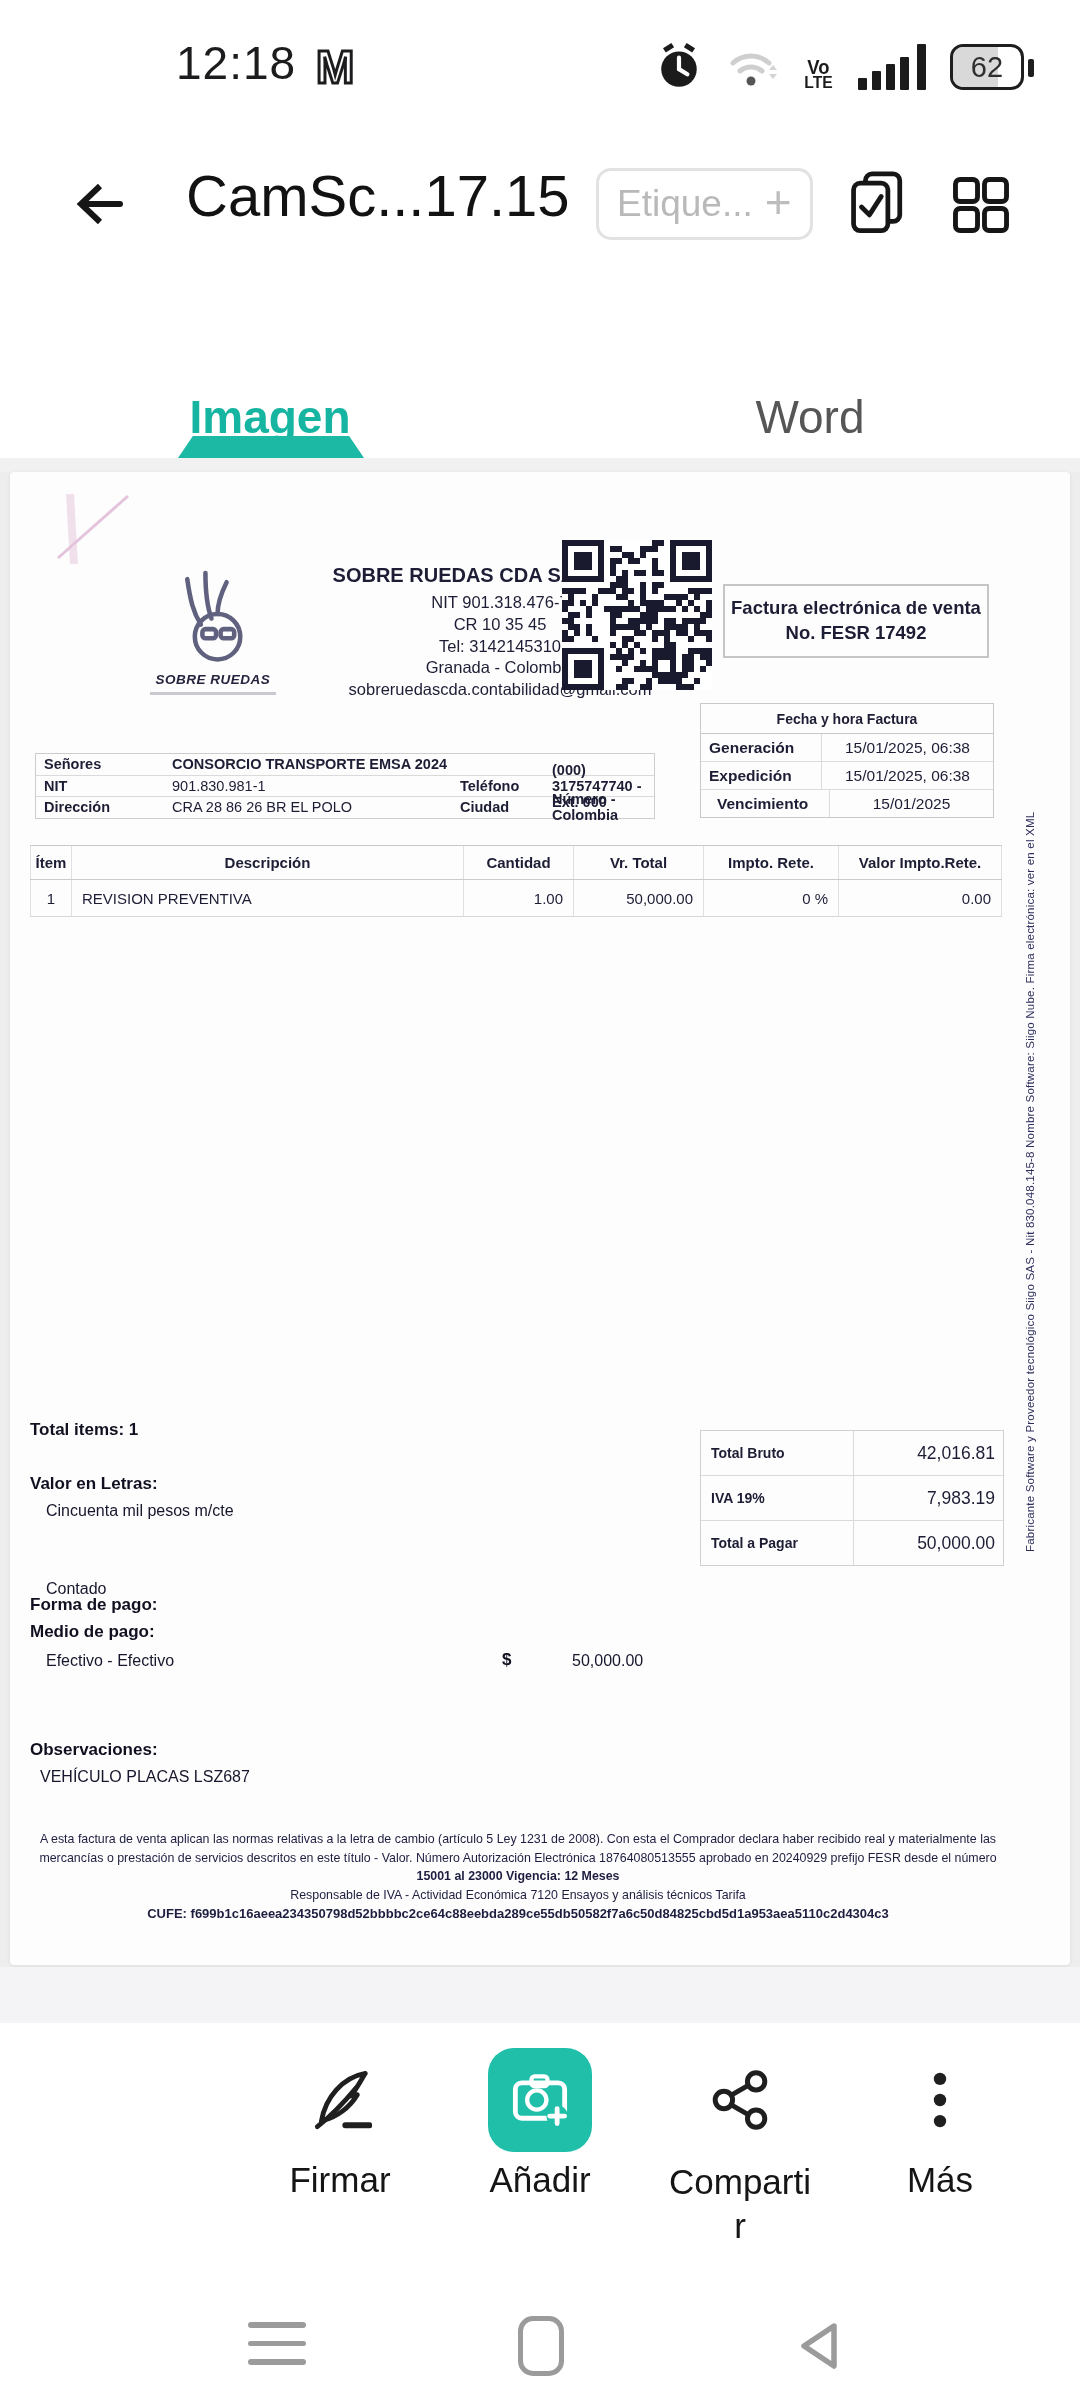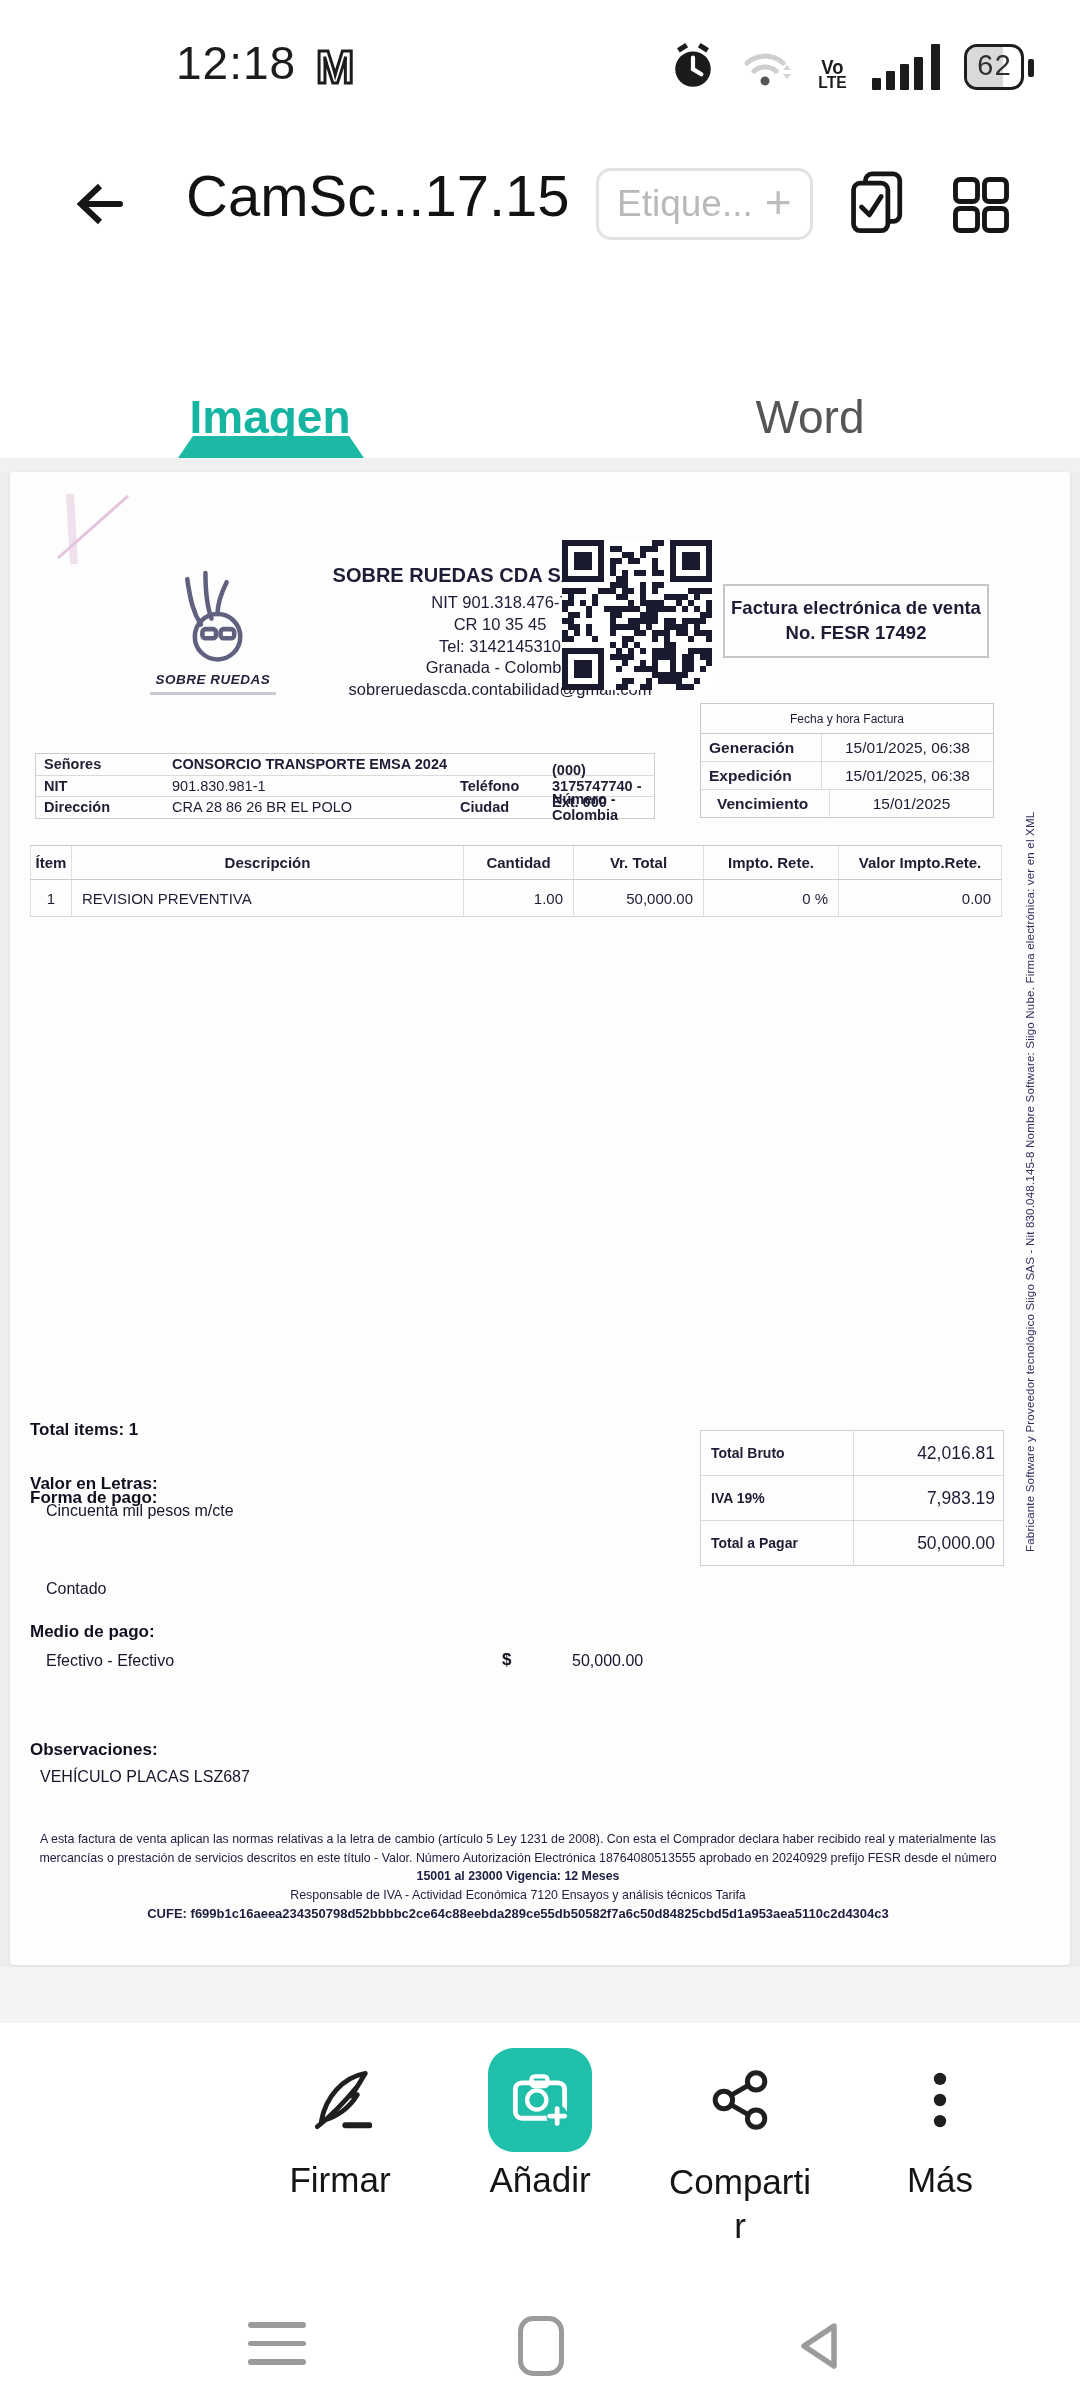--- a/index.html
+++ b/index.html
@@ -9,22 +9,22 @@
 
   
   .time{left:176px;top:36px;font-size:46px;font-weight:500;color:#1c1c1e;letter-spacing:1px;}
   .gmail-m{left:316px;top:40px;font-size:46px;font-weight:700;color:transparent;
            -webkit-text-stroke:3px #1c1c1e;}
   .sb-right{right:46px;top:38px;display:flex;align-items:flex-end;gap:24px;height:52px;}
   .volte{line-height:.85;font-weight:800;color:#1b1b1b;transform:scaleX(.92);text-align:center;}
   .volte .t{font-size:20px;}  .volte .b{font-size:17px;}
   .bars{display:flex;align-items:flex-end;gap:5px;height:46px;}
   .bars i{display:block;width:9px;background:#1b1b1b;border-radius:1px;}
-  .battery{position:relative;width:60px;height:46px;border:3.5px solid #1e1e1e;border-radius:13px;
-           box-sizing:border-box;overflow:hidden;font-family:Liberation Mono, monospace;}
+  .battery{position:relative;width:74px;height:46px;border:3.5px solid #1e1e1e;border-radius:13px;
+           box-sizing:border-box;overflow:hidden;}
   .battery .fill{position:absolute;left:0;top:0;bottom:0;width:66%;background:#d9d9d9;}
   .battery .pct{position:absolute;inset:0;display:flex;align-items:center;justify-content:center;
                 font-size:29px;color:#2e2e2e;}
   .bat-nub{width:6px;height:18px;background:#1e1e1e;border-radius:2px;margin-left:-20px;margin-bottom:13px;}
 
   
   .title{left:186px;top:162px;font-size:58px;font-weight:500;color:#121212;}
   .tag-pill{left:596px;top:168px;height:66px;border:3px solid #e2e2e2;border-radius:15px;
             display:flex;align-items:center;padding:0 18px;gap:12px;background:#fff;}
   .tag-pill .txt{font-size:37px;color:#b9b9b9;}
@@ -49,21 +49,21 @@
   .logo-svg{left:150px;top:92px;}
   .logo-word{left:128px;top:200px;width:150px;text-align:center;font-size:13.5px;font-weight:700;
              font-style:italic;letter-spacing:.5px;color:#24243e;}
   .logo-tag{left:140px;top:220px;width:126px;height:3px;background:#c9c9d2;}
   .qr{left:552px;top:68px;}
   .inv-box{left:713px;top:112px;width:262px;height:70px;border:2px solid #c6c6c6;
            display:flex;flex-direction:column;justify-content:center;text-align:center;
            font-size:18.5px;font-weight:700;line-height:1.35;}
   .date-tbl{left:690px;top:231px;width:292px;border:1.5px solid #c9c9c9;font-size:15.5px;}
   .date-tbl .tt{height:29px;display:flex;align-items:center;justify-content:center;
-                font-weight:400;border-bottom:1.5px solid #c9c9c9;font-size:12px;}
+                font-weight:700;border-bottom:1.5px solid #c9c9c9;font-size:14px;}
   .date-tbl .dr{height:27px;display:flex;border-bottom:1px solid #dcdcdc;}
   .date-tbl .dr:last-child{border-bottom:none;margin-left:8px;}
   .date-tbl .dl{width:112px;display:flex;align-items:center;padding-left:8px;font-weight:700;
                 border-right:1px solid #dcdcdc;}
   .date-tbl .dv{flex:1;display:flex;align-items:center;justify-content:center;}
   .cust{left:25px;top:281px;width:618px;border:1.5px solid #cdcdcd;font-size:14.5px;}
   .cust .cr{height:20.5px;display:flex;align-items:center;border-bottom:1px solid #dadada;}
   .cust .cr:last-child{border-bottom:none;}
   .cust .cl{width:128px;padding-left:8px;font-weight:700;}
   .cust .cv1{width:288px;}
@@ -486,21 +486,21 @@
           <div class="c c4 right">0 %</div>
           <div class="c c5 right">0.00</div>
         </div>
       </div>
 
       <div class="abs side-vert">Fabricante Software y Proveedor tecnológico Siigo SAS - Nit 830.048.145-8 Nombre Software: Siigo Nube. Firma electrónica: ver en el XML</div>
 
       <div class="abs blk-label" style="left:20px;top:948px">Total items: 1</div>
       <div class="abs blk-label" style="left:20px;top:1002px">Valor en Letras:</div>
       <div class="abs blk-val" style="left:36px;top:1030px">Cincuenta mil pesos m/cte</div>
-      <div class="abs blk-label" style="left:20px;top:1016px">Forma de pago:</div>
+      <div class="abs blk-label" style="left:20px;top:1123px">Forma de pago:</div>
       <div class="abs blk-val" style="left:36px;top:1108px">Contado</div>
       <div class="abs blk-label" style="left:20px;top:1150px">Medio de pago:</div>
       <div class="abs blk-val" style="left:36px;top:1180px">Efectivo - Efectivo</div>
       <div class="abs blk-label" style="left:492px;top:1178px">$</div>
       <div class="abs blk-val" style="left:562px;top:1180px">50,000.00</div>
       <div class="abs blk-label" style="left:20px;top:1268px">Observaciones:</div>
       <div class="abs blk-val" style="left:30px;top:1296px">VEHÍCULO PLACAS LSZ687</div>
 
       <div class="abs totals">
         <div class="tr">

